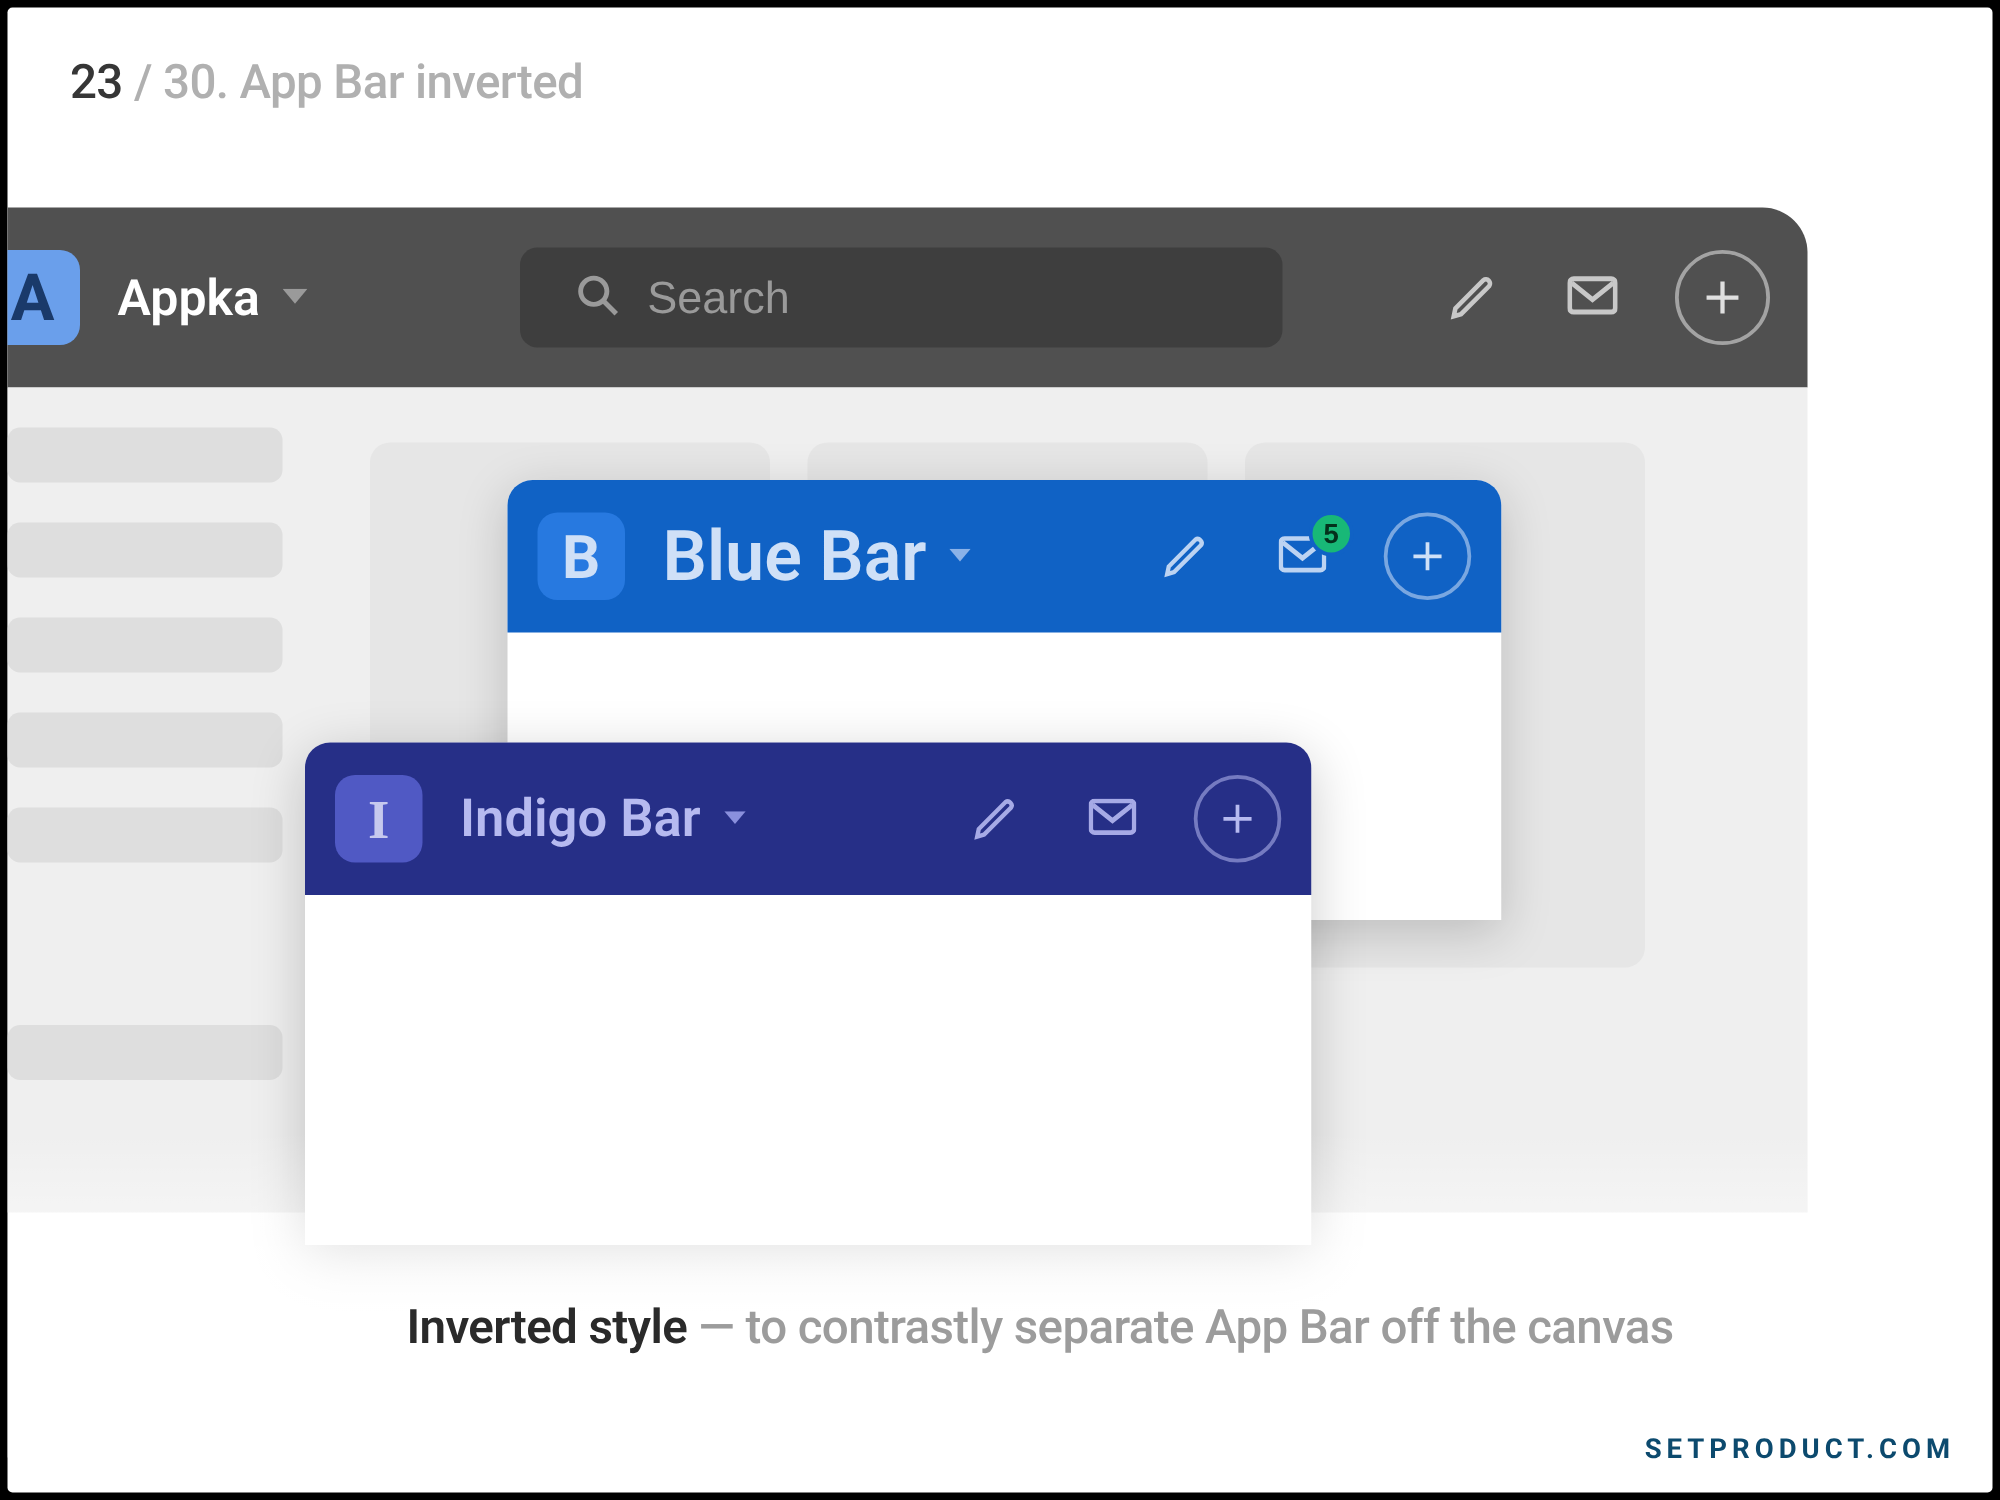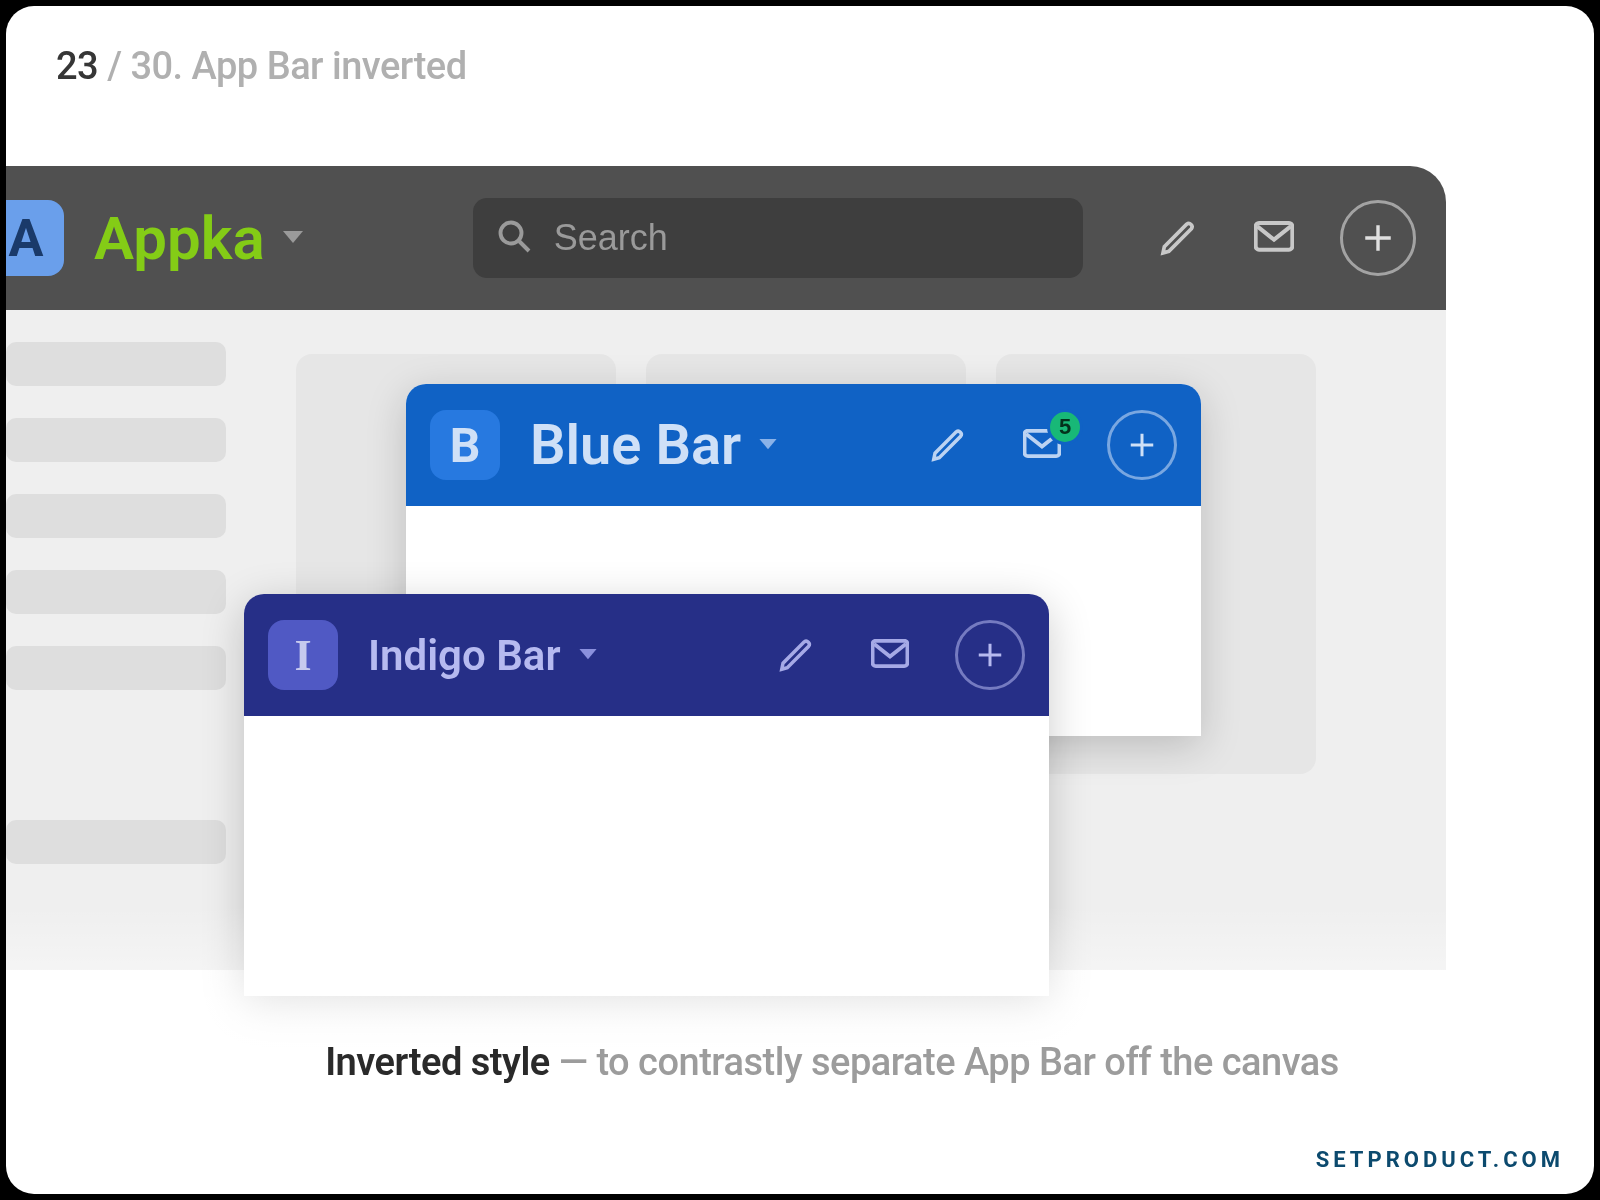--- a/index.html
+++ b/index.html
@@ -1,21 +1,21 @@
 <!DOCTYPE html>
 <html><head>
 <meta charset="utf-8">
 <style>
   * { box-sizing: border-box; margin: 0; padding: 0; }
   html, body { width: 1600px; height: 1200px; font-family: -apple-system, BlinkMacSystemFont, "Segoe UI", Roboto, Helvetica, Arial, sans-serif; overflow: hidden; }
   body { background: #000; padding: 6px; }
   .outer {
     width: 100%; height: 100%;
     background: #fff;
-    border-radius: 28px;
+    border-radius: 4px;
     position: relative;
     overflow: hidden;
     box-shadow: 0 0 0 4px #000;
   }
 
   
   .counter {
     position: absolute; top: 38px; left: 50px;
     font-size: 38px; font-weight: 500; color: #b0b0b0;
     letter-spacing: -0.5px;
@@ -39,28 +39,28 @@
     padding: 0 30px 0 0;
   }
   .logo-badge {
     width: 76px; height: 76px; border-radius: 16px;
     background: #6a9feb;
     display:flex; align-items:center; justify-content:center;
     color:#1a3a6a; font-weight:700; font-size:52px;
     margin-left: -18px;
   }
   .app-title {
-    color:#84cc16; font-size:60px; font-weight:600; margin-left:30px;
+    color:#ffffff; font-size:40px; font-weight:600; margin-left:30px;
   }
   .dropdown-caret { margin-left: 18px; display:inline-flex; }
   .search-box {
     margin-left: 170px;
     width: 610px; height: 80px;
     background:#3e3e3e; border-radius:14px;
-    display:flex; align-items:center; padding:0 23px;
+    display:flex; align-items:center; padding:0 44px;
     gap: 22px;
   }
   .search-box input {
     flex:1; background:transparent; border:none; outline:none;
     color:#d0d0d0; font-size:36px;
   }
   .search-box input::placeholder { color:#9a9a9a; }
   .iconbtn {
     background:transparent; border:none; display:flex; align-items:center; justify-content:center;
     cursor:pointer; padding: 10px;

